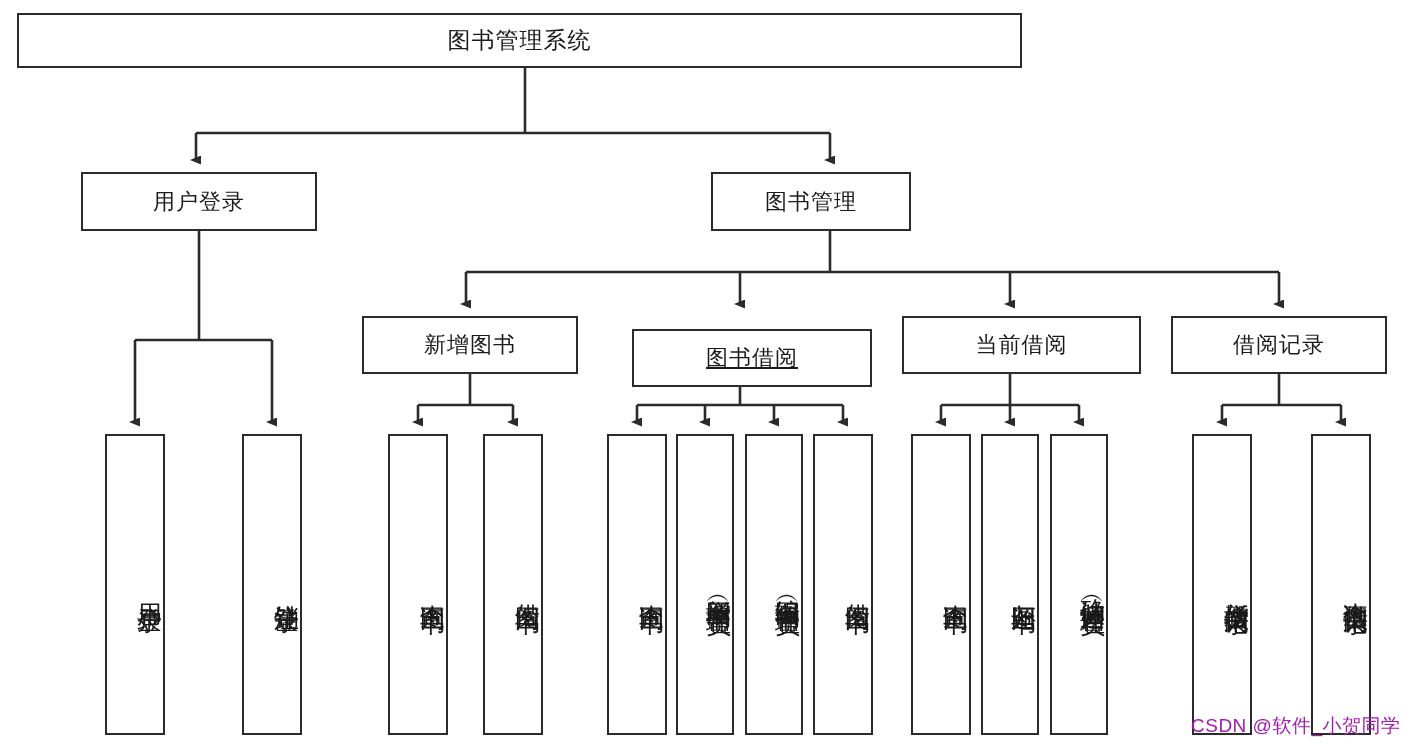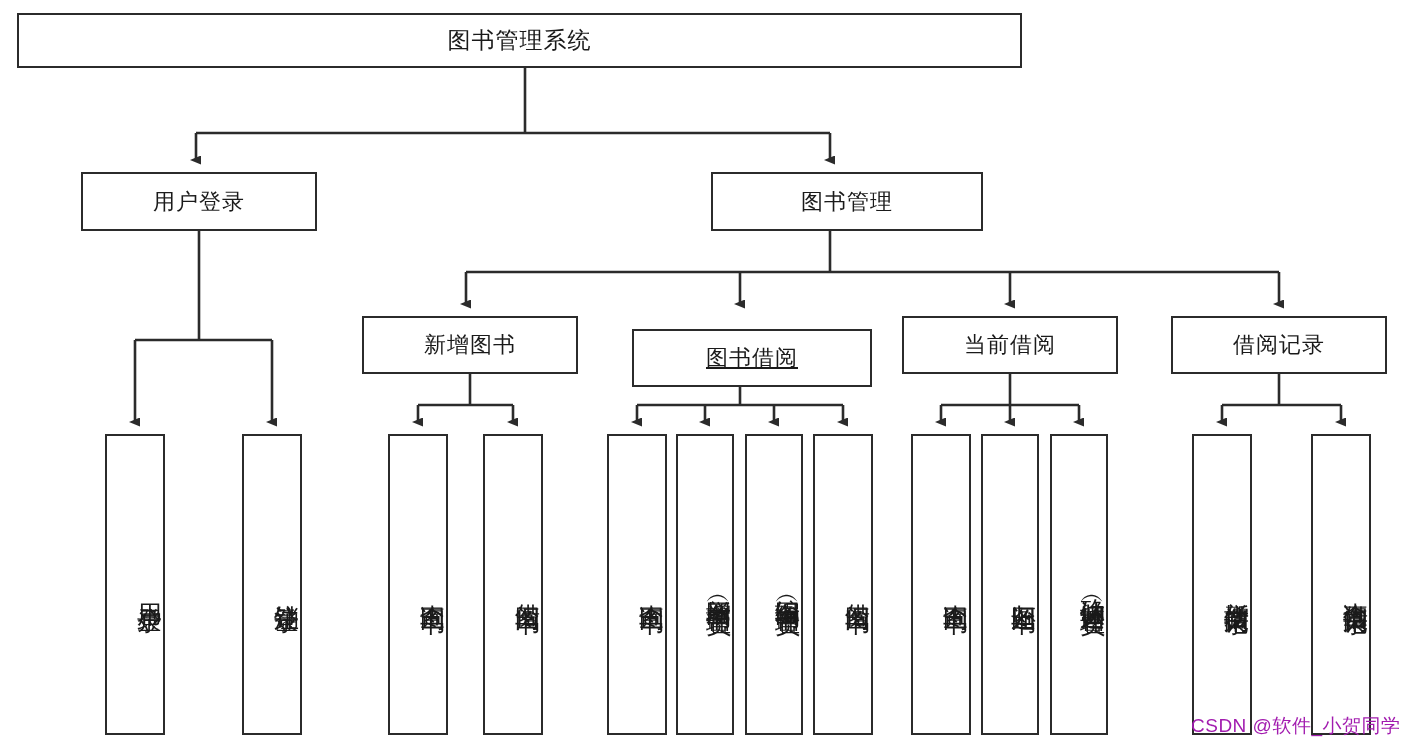--- a/index.html
+++ b/index.html
@@ -121,31 +121,31 @@
     </g>
   </svg>
 
   <div class="node horiz" id="root-node" style="left:17px; top:13px; width:1005px; height:55px;">
     <span>图书管理系统</span>
   </div>
 
   <div class="node horiz" style="left:81px; top:172px; width:236px; height:59px;">
     <span>用户登录</span>
   </div>
-  <div class="node horiz" style="left:711px; top:172px; width:272px; height:59px;">
+  <div class="node horiz" style="left:711px; top:172px; width:200px; height:59px;">
     <span>图书管理</span>
   </div>
 
   <div class="node horiz" style="left:362px; top:316px; width:216px; height:58px;">
     <span>新增图书</span>
   </div>
   <div class="node horiz" style="left:632px; top:329px; width:240px; height:58px;text-decoration:underline;">
     <span>图书借阅</span>
   </div>
-  <div class="node horiz" style="left:902px; top:316px; width:216px; height:58px;">
+  <div class="node horiz" style="left:902px; top:316px; width:239px; height:58px;">
     <span>当前借阅</span>
   </div>
   <div class="node horiz" style="left:1171px; top:316px; width:216px; height:58px;">
     <span>借阅记录</span>
   </div>
 
   <div class="node vert" style="left:105px; top:434px; width:60px; height:301px;">
     <span class="vtext">用户登录</span>
   </div>
   <div class="node vert" style="left:242px; top:434px; width:60px; height:301px;">

